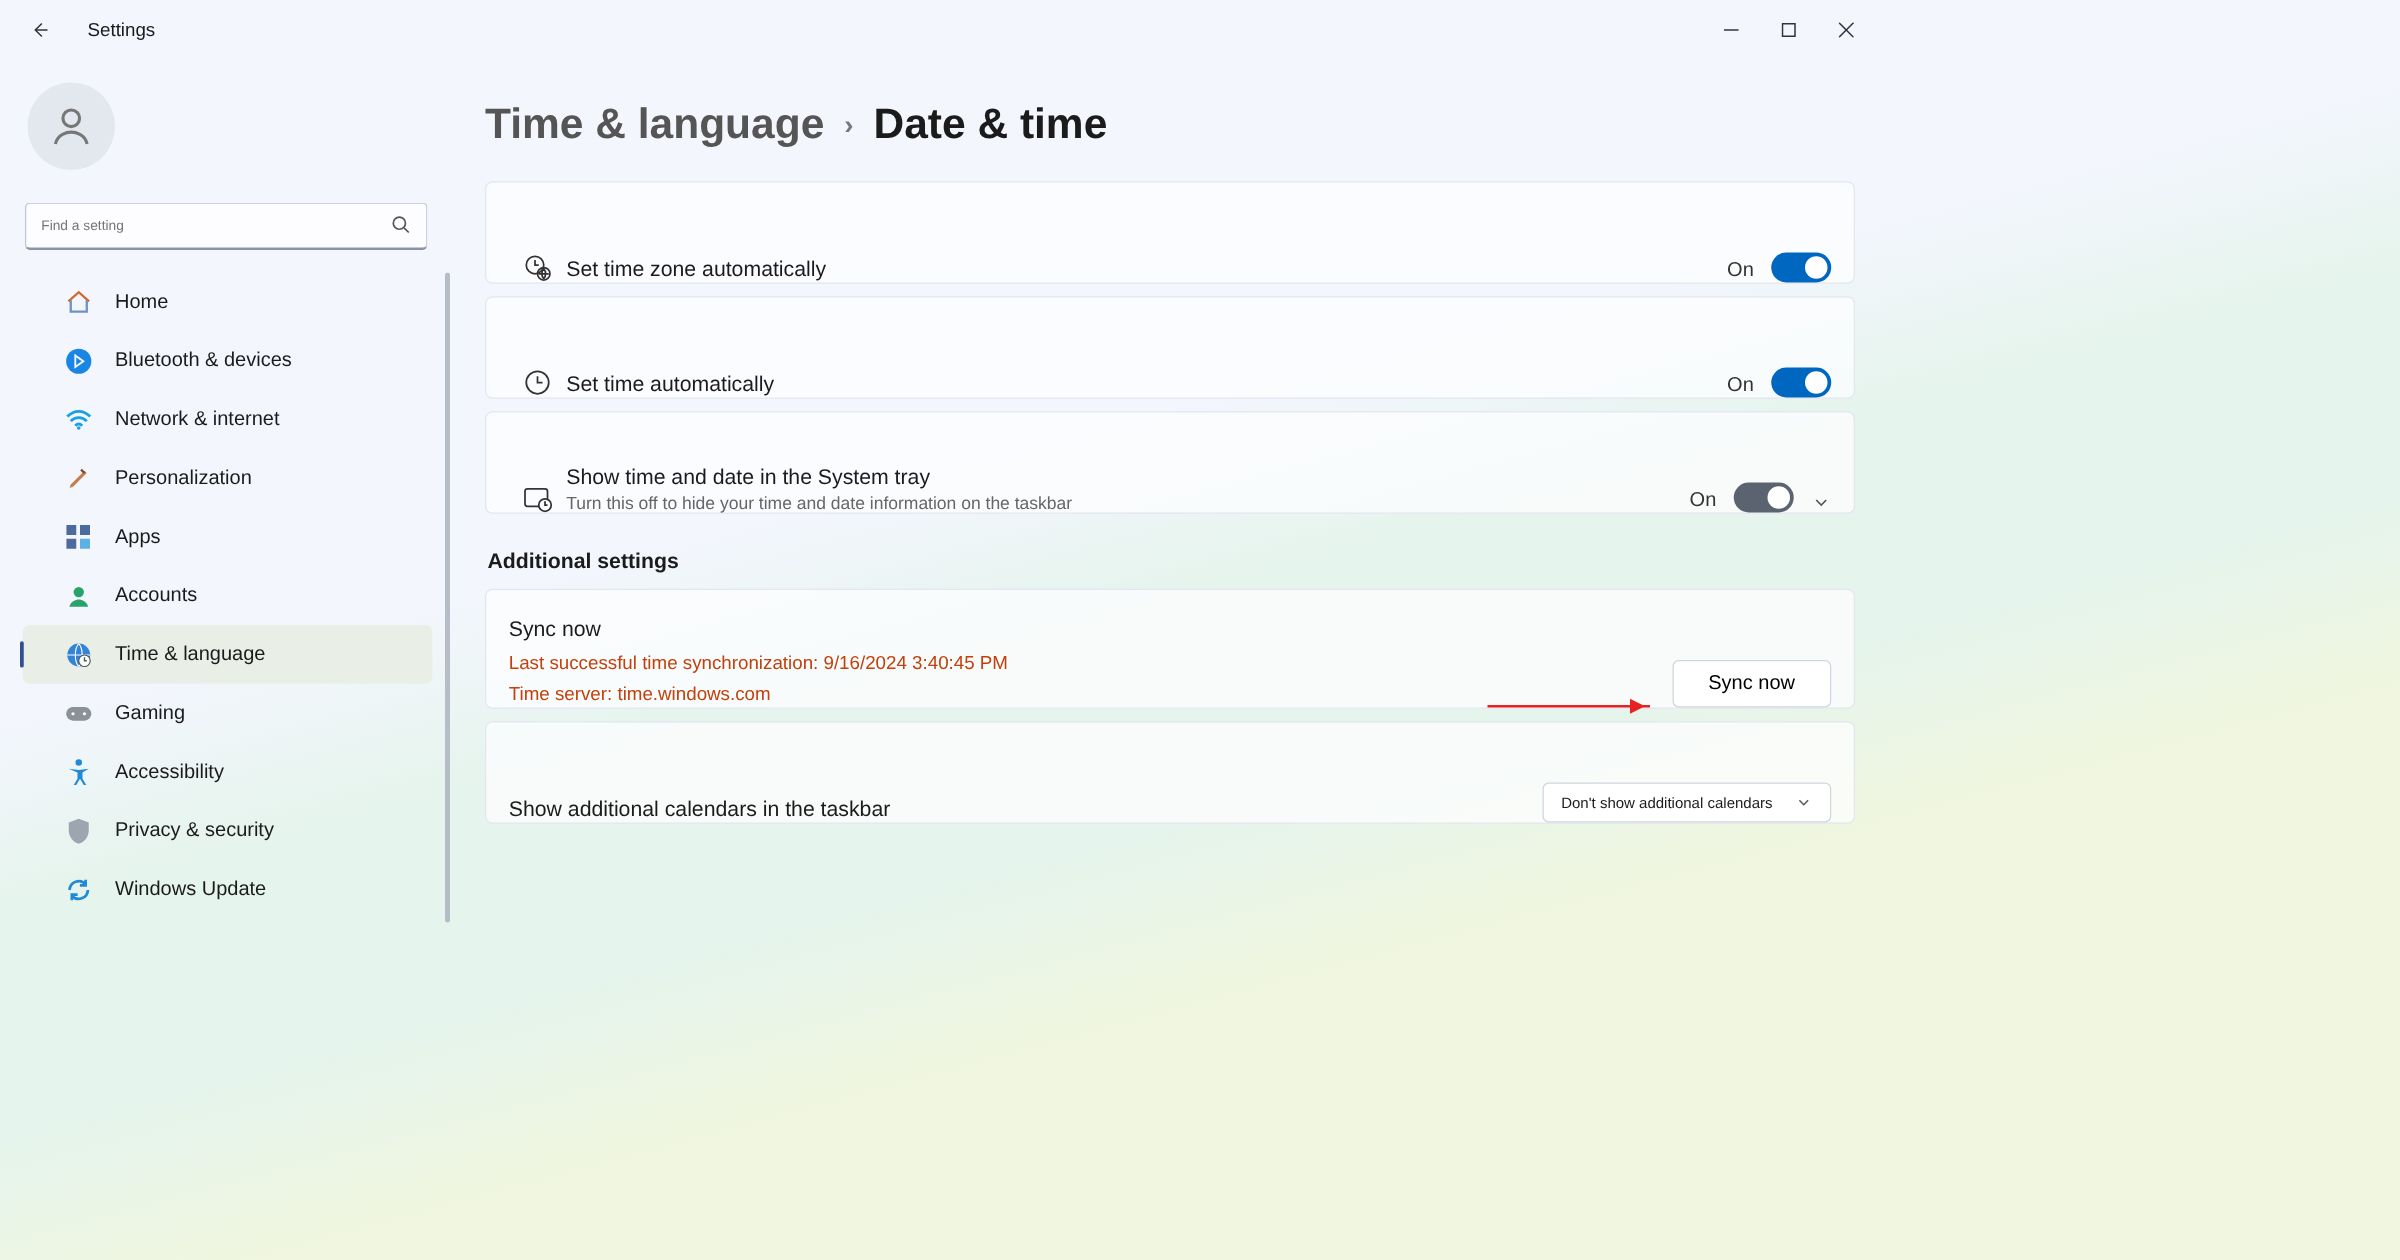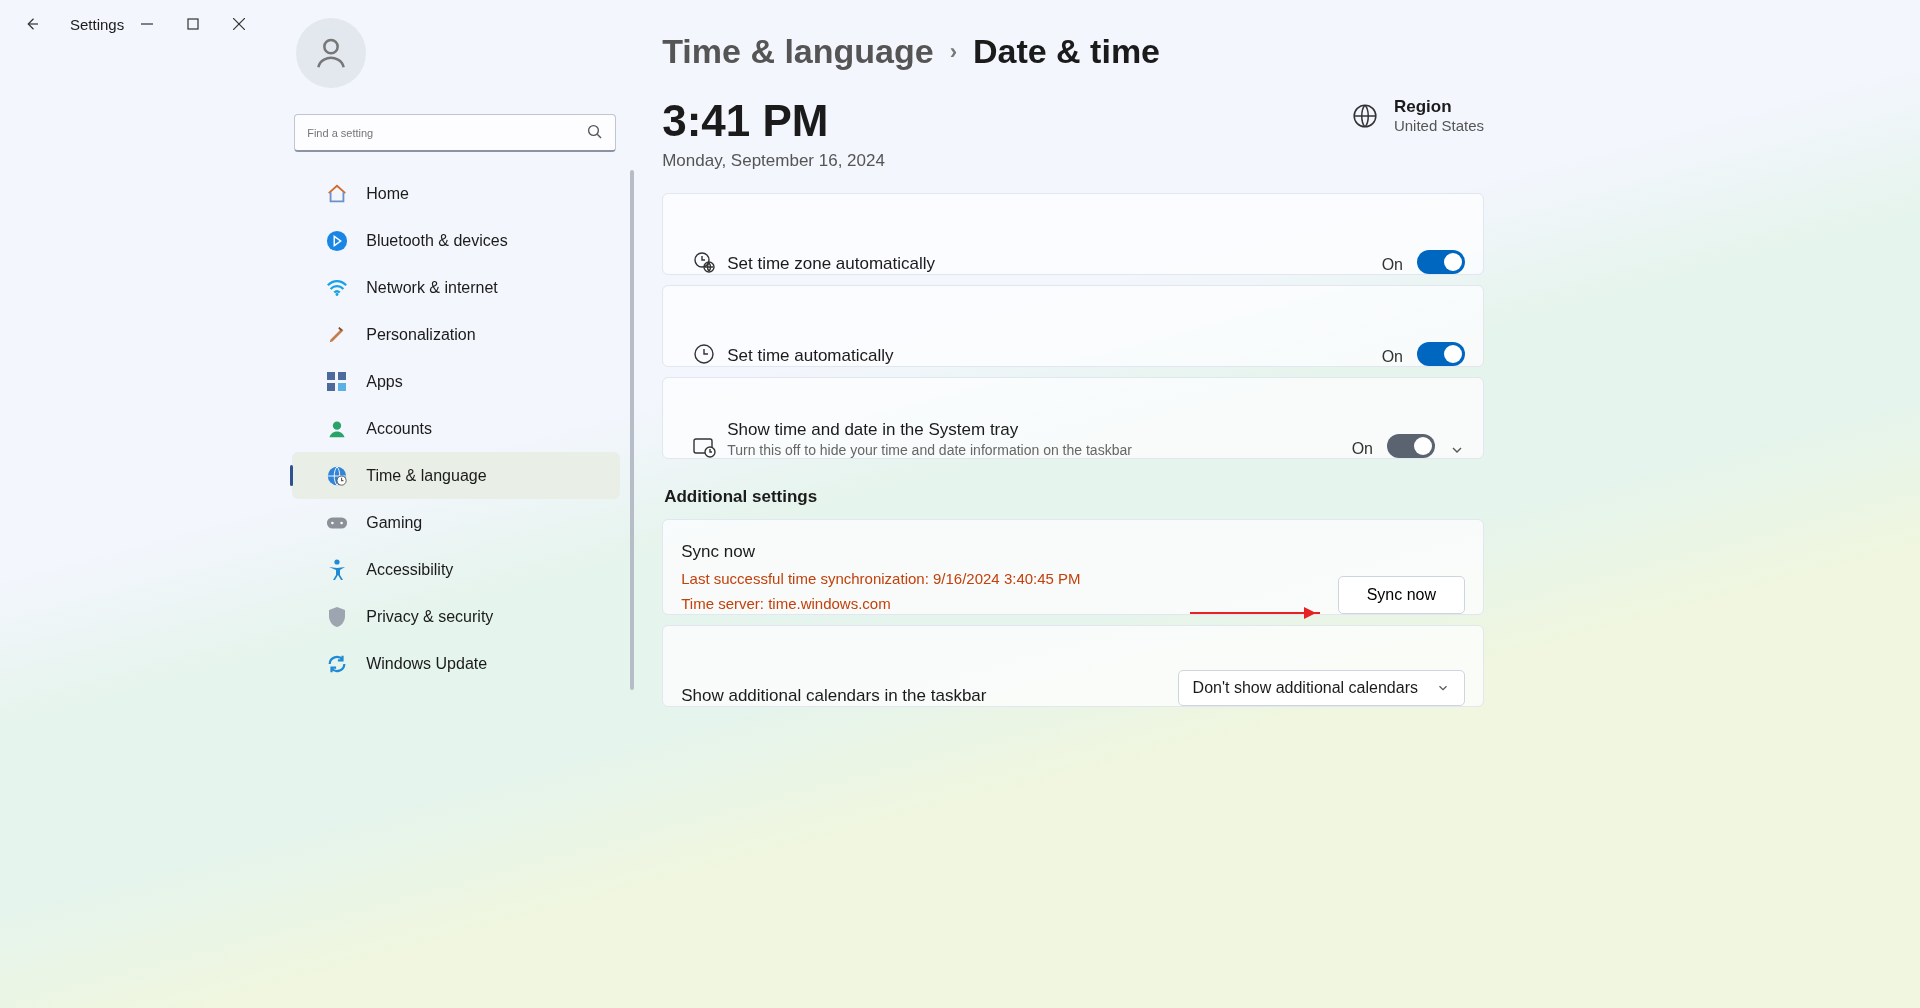--- a/index.html
+++ b/index.html
@@ -7,21 +7,21 @@
 body {
   font-family: "Segoe UI", Arial, sans-serif;
   font-size:15px;
   color:#1b1b1b;
   background:
     linear-gradient(165deg, #f3f6fd 0 38%, #e5f4ec 48% 60%, #f0f6df 70% 100%);
   overflow:hidden;
 }
 .window {
   width:1512px; height:800px;
-  display:flex; flex-direction:row;
+  display:flex; flex-direction:column;
   position:relative;
 }
 
 
 .titlebar {
   height:48px;
   display:flex; align-items:center;
   padding:0 12px 0 12px;
 }
 .titlebar .back {
@@ -129,21 +129,21 @@
 }
 .arrow-annot{
   width:130px;height:2px;background:#e62222;margin-right:18px;position:relative;
 }
 .arrow-annot::after{
   content:"";position:absolute;right:-2px;top:-5px;border:6px solid transparent;border-left:12px solid #e62222;
 }
 
 .select{
   background:#fff;border:1px solid #cfd5de;border-radius:5px;
-  padding:8px 14px;font-size:16px;display:flex;align-items:center;gap:18px;
+  padding:8px 14px;font-size:12px;display:flex;align-items:center;gap:18px;
 }
 svg{display:block;}
 </style>
 </head>
 <body>
 
 <div class="window">
 
   <div class="titlebar">
     <div class="back">
@@ -301,38 +301,20 @@
       </div>
     </div>
 
     <div class="main">
       <div class="breadcrumb">
         <span>Time &amp; language</span>
         <span class="chev">›</span>
         <span class="cur">Date &amp; time</span>
       </div>
 
-      <div class="timehdr">
-        <div>
-          <div class="clock">3:41 PM</div>
-          <div class="date">Monday, September 16, 2024</div>
-        </div>
-        <div class="region">
-          <span>
-            <svg width="26" height="26" viewBox="0 0 24 24" fill="none" stroke="#333" stroke-width="1.4">
-                <circle cx="12" cy="12" r="10"></circle>
-                <path d="M2 12h20M12 2c4 4 4 16 0 20M12 2c-4 4-4 16 0 20"></path>
-              </svg>
-          </span>
-          <div class="txt">
-            <div class="lab">Region</div>
-            <div class="val">United States</div>
-          </div>
-        </div>
-      </div>
 
       <div class="card">
         <div class="cic">
           <svg width="24" height="24" viewBox="0 0 24 24" fill="none" stroke="#333" stroke-width="1.4">
               <circle cx="10" cy="10" r="7"></circle>
               <path d="M10 6v4h3"></path>
               <circle cx="17" cy="17" r="5"></circle>
               <path d="M13 17h8M17 13c2 2 2 6 0 8M17 13c-2 2-2 6 0 8"></path>
             </svg>
         </div>

